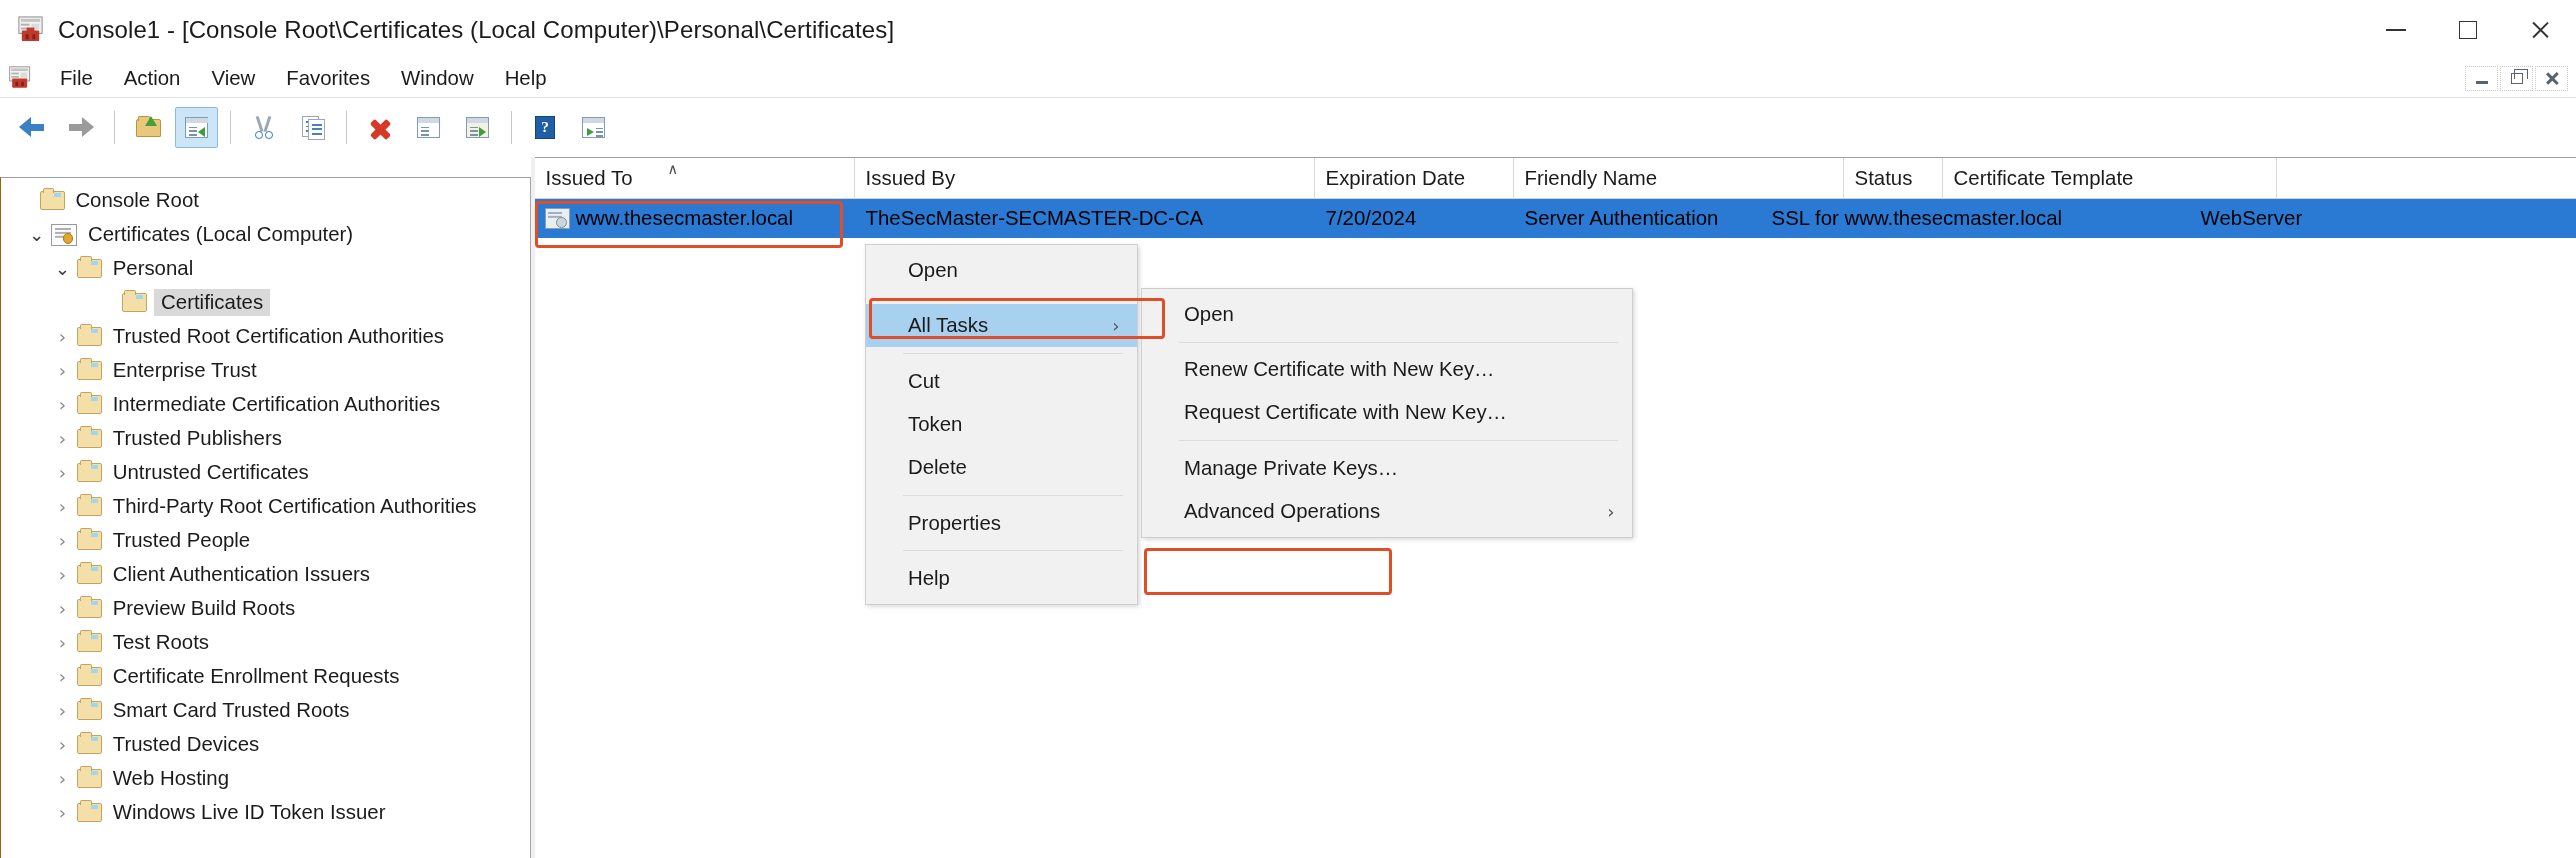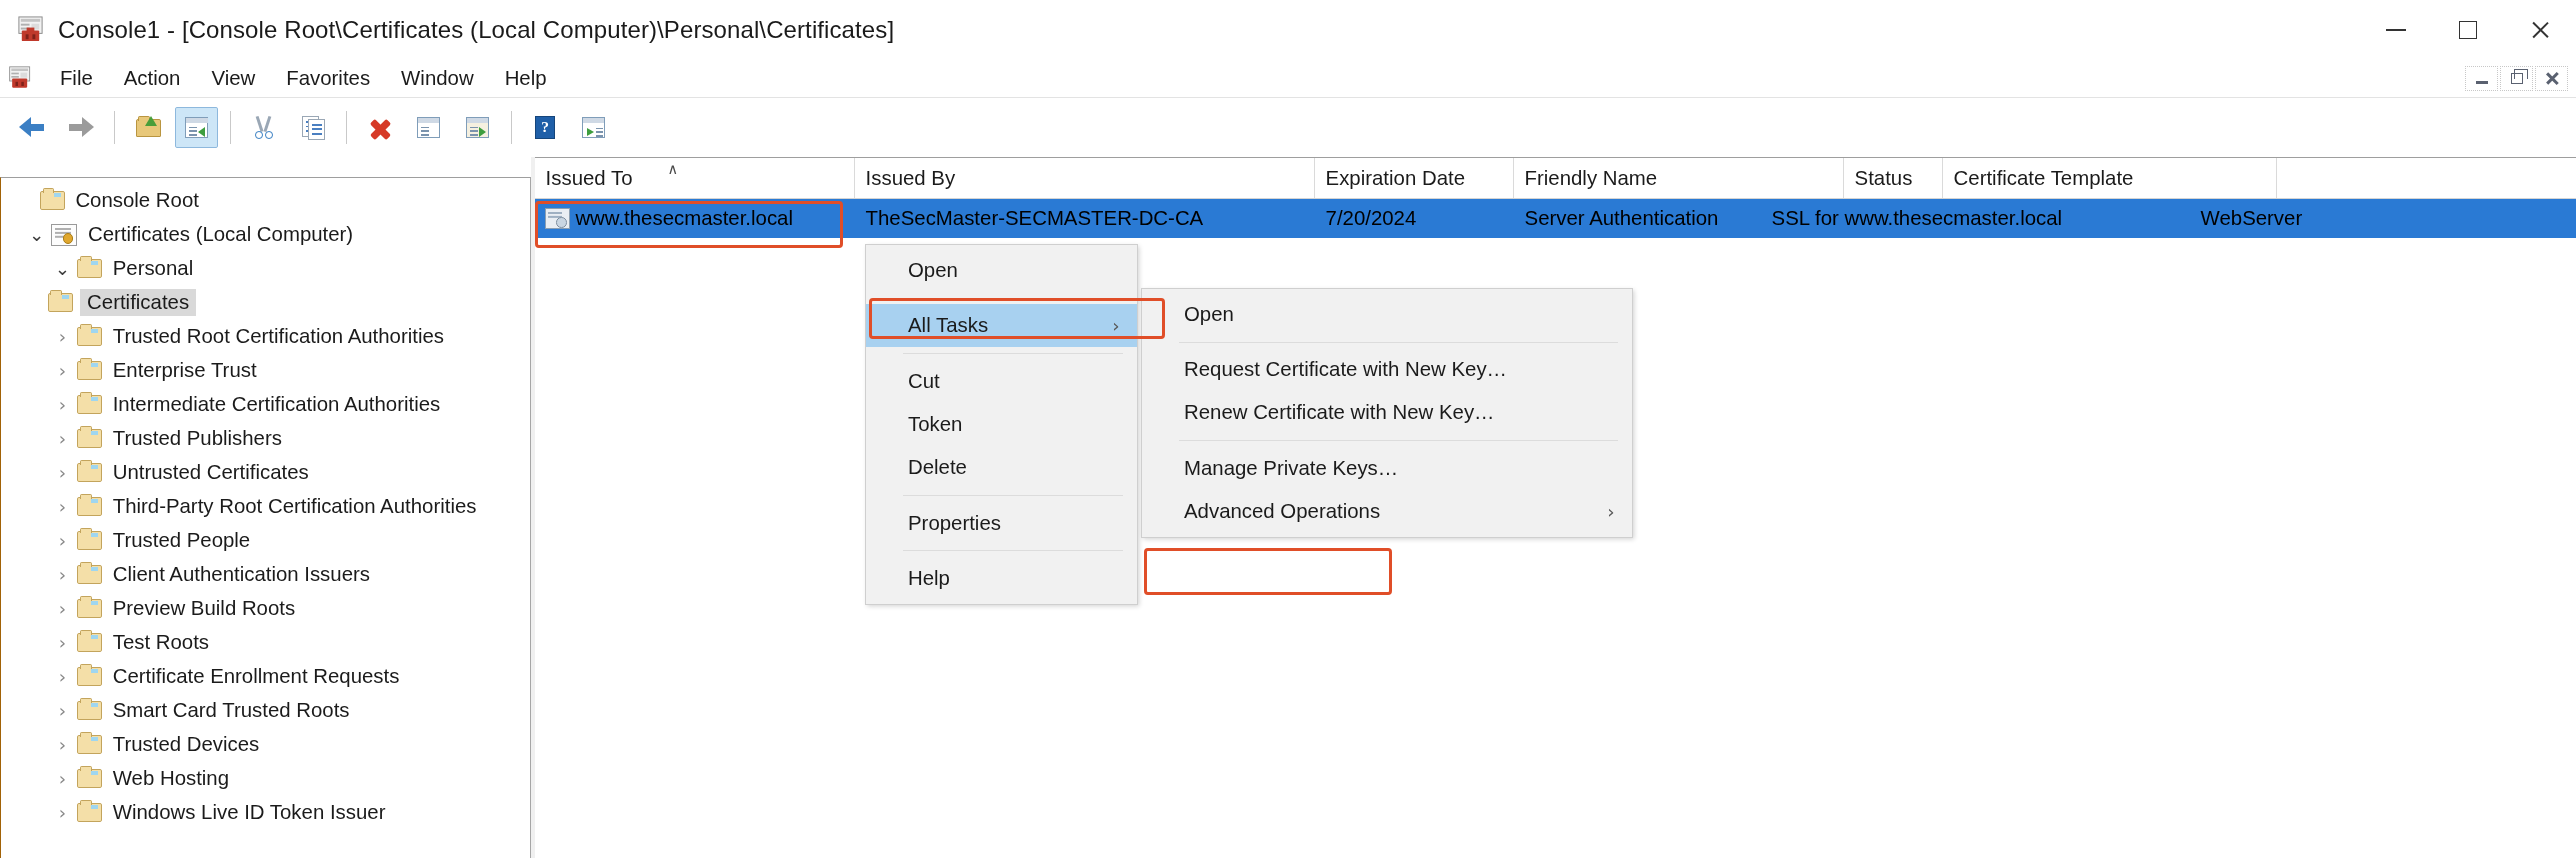--- a/index.html
+++ b/index.html
@@ -359,21 +359,21 @@
         <div class="tnode" style="padding-left:21.3px">
           <span class="chev open">⌄</span>
           <span class="tcert"></span>
           <span class="tlabel">Certificates (Local Computer)</span>
         </div>
         <div class="tnode" style="padding-left:47px">
           <span class="chev open">⌄</span>
           <span class="tfolder"></span>
           <span class="tlabel">Personal</span>
         </div>
-        <div class="tnode selected" style="padding-left:33px">
+        <div class="tnode selected" style="padding-left:107px">
           <span class="chev none">›</span>
           <span class="tfolder" style="margin-left:-15.5px"></span>
           <span class="tlabel">Certificates</span>
         </div>
         <div class="tnode" style="padding-left:47px">
           <span class="chev">›</span>
           <span class="tfolder"></span>
           <span class="tlabel">Trusted Root Certification Authorities</span>
         </div>
         <div class="tnode" style="padding-left:47px">
@@ -503,22 +503,22 @@
     <div class="ctxitem">Delete</div>
     <div class="ctxsep"></div>
     <div class="ctxitem">Properties</div>
     <div class="ctxsep"></div>
     <div class="ctxitem">Help</div>
   </div>
 
   <div class="ctxmenu ctx-sub">
     <div class="ctxitem">Open</div>
     <div class="ctxsep"></div>
+    <div class="ctxitem">Renew Certificate with New Key…</div>
     <div class="ctxitem">Request Certificate with New Key…</div>
-    <div class="ctxitem">Renew Certificate with New Key…</div>
     <div class="ctxsep"></div>
     <div class="ctxitem">Manage Private Keys…</div>
     <div class="ctxitem">
       <span>Advanced Operations</span>
       <span class="submark">›</span>
     </div>
   </div>
 
   <div class="annot annot-cell"></div>
   <div class="annot annot-alltasks"></div>

